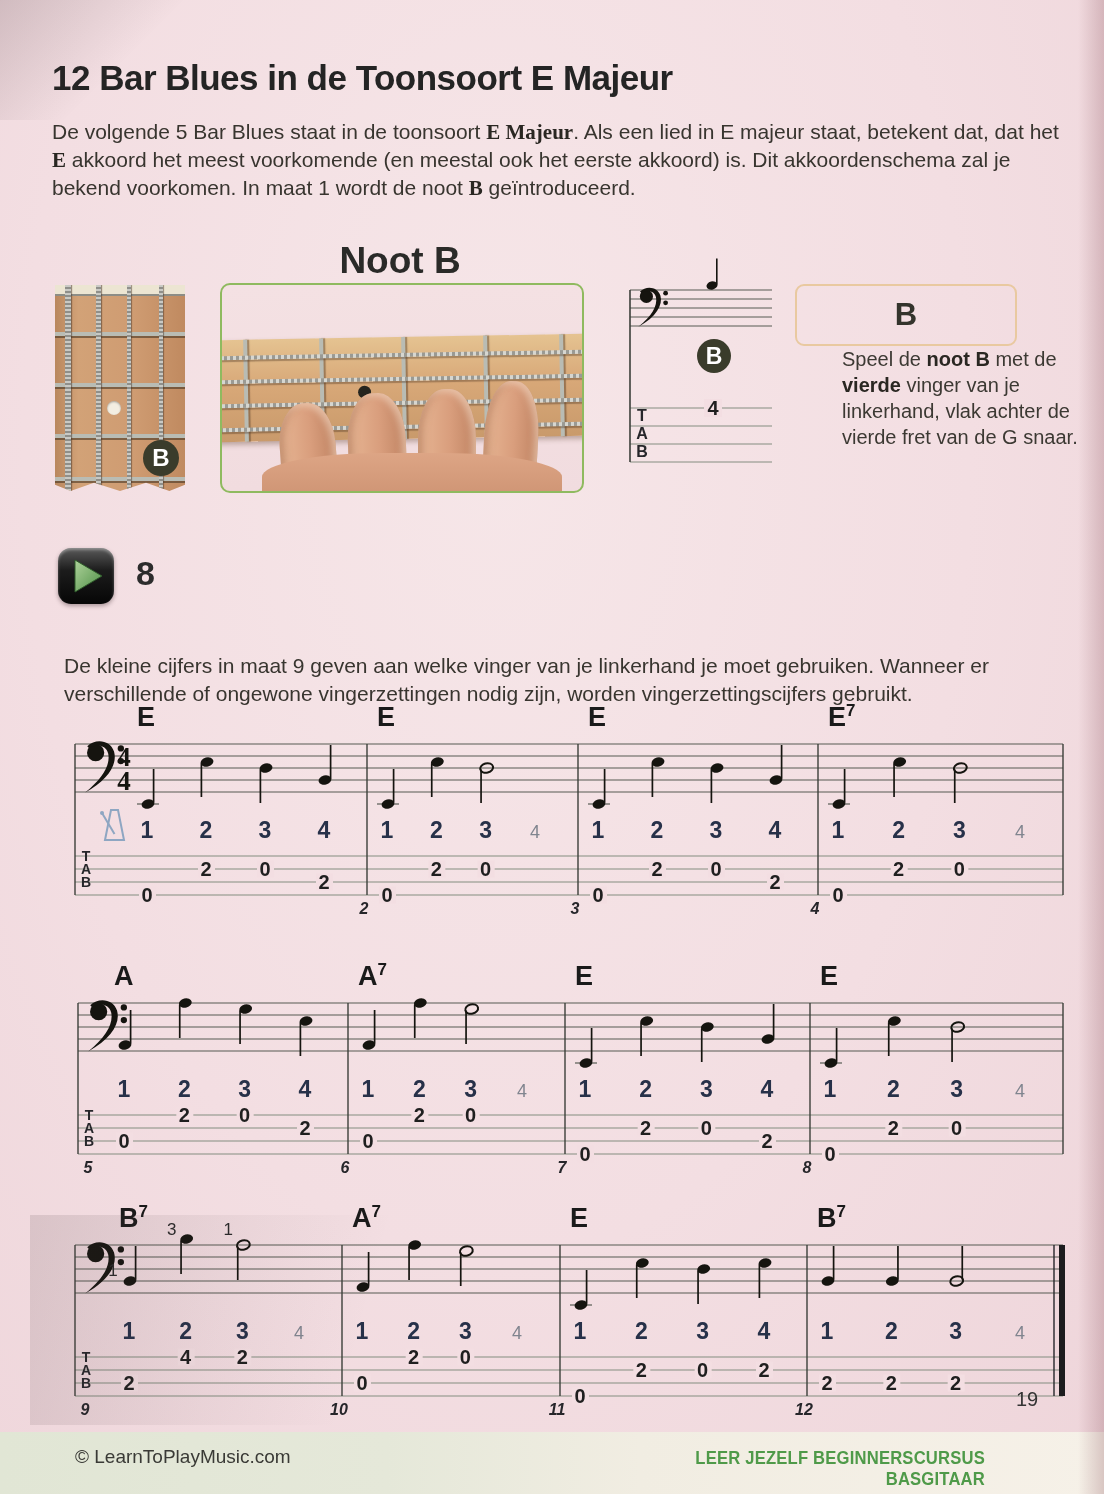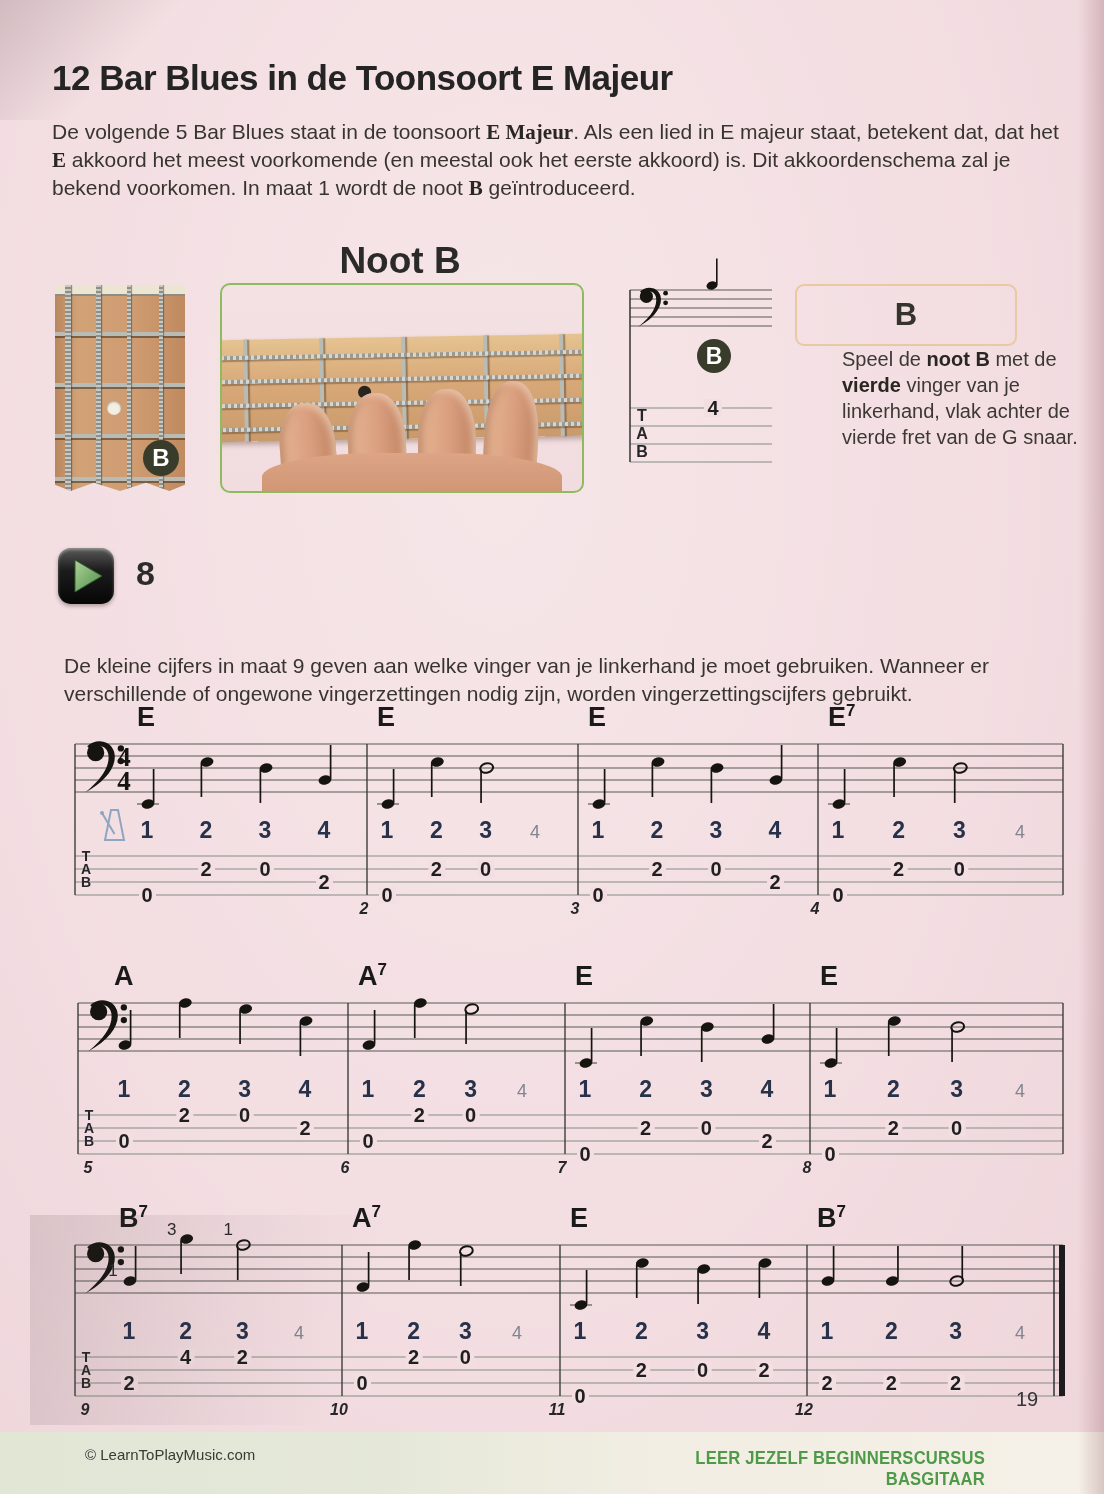--- a/index.html
+++ b/index.html
@@ -61,21 +61,21 @@
 
   .fingnote{position:absolute;left:60px;top:648px;width:1000px;margin:4px;font-size:21px;line-height:28px;color:#38352f;}
 
   .system{position:absolute;left:68px;width:1000px;height:224px;}
   #sys0{top:698px;} #sys1{top:957px;} #sys2{top:1199px;}
   #snippet{position:absolute;left:622px;top:256px;width:158px;height:228px;}
 
   
   .footer-strip{position:absolute;left:0;top:1432px;width:1104px;height:62px;
     background:linear-gradient(90deg,#e1e6d5 0%,#e5e8d9 35%,#f1ede2 58%,#f6f1e8 100%);}
-  .copyright{position:absolute;left:75px;top:1446px;font-size:15px;color:#3a3a36;margin-left:10px;}
+  .copyright{position:absolute;left:75px;top:1446px;font-size:19px;color:#3a3a36;}
   .series{position:absolute;left:640px;top:1448px;width:345px;text-align:right;font-size:17.5px;font-weight:bold;
     color:#4f9a49;transform:scaleX(0.95);transform-origin:right;letter-spacing:0.2px;}
   .pagenum{position:absolute;left:1016px;top:1388px;font-size:20px;color:#343434;}
 </style>
 </head>
 <body>
 
 <div class="page">
 
   <h1 class="title">12 Bar Blues in de Toonsoort E Majeur</h1>

